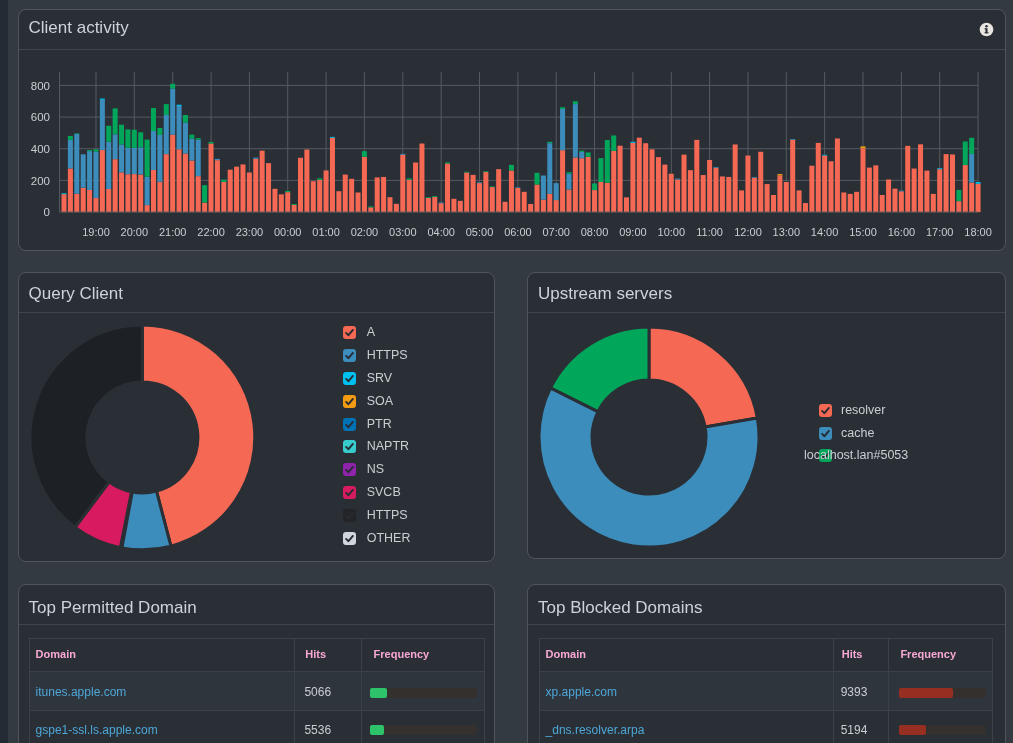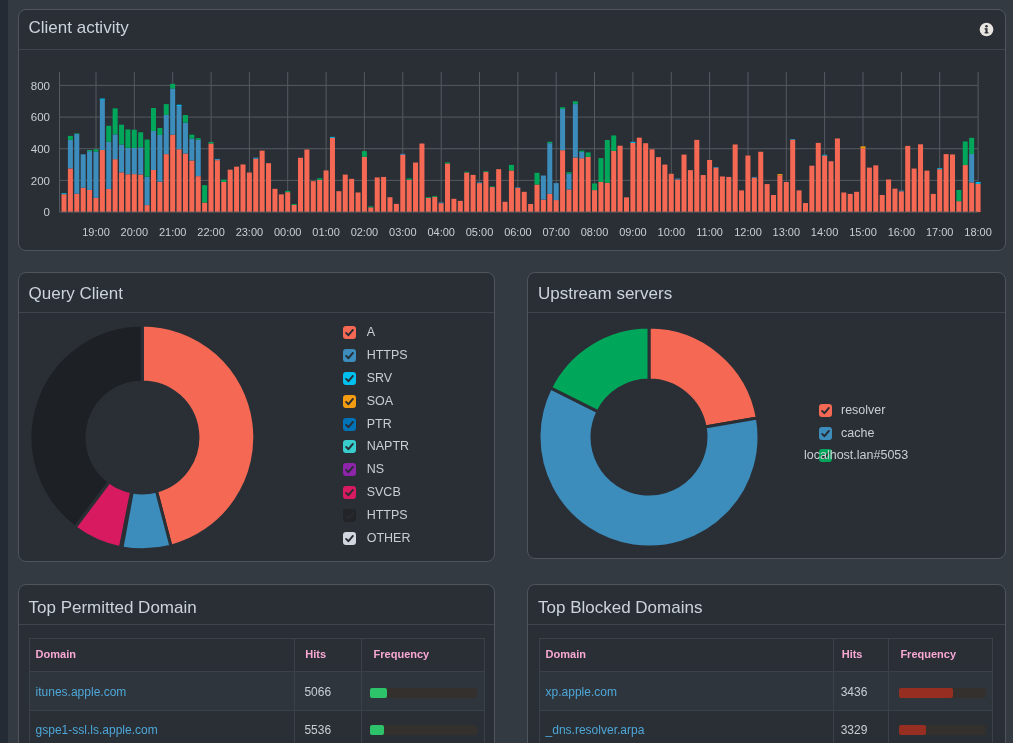--- a/index.html
+++ b/index.html
@@ -434,18 +434,18 @@
 <div class="abs" style="left:538.5px;top:671px;width:454.70000000000005px;height:38.7px;background:#2f353d"></div>
 <div class="abs" style="left:538.5px;top:637.8px;width:454.70000000000005px;height:130px;border:1px solid #3b4148;box-sizing:border-box"></div>
 <div class="abs" style="left:833px;top:637.8px;width:1px;height:130px;background:#3b4148"></div>
 <div class="abs" style="left:888px;top:637.8px;width:1px;height:130px;background:#3b4148"></div>
 <div class="abs" style="left:538.5px;top:671px;width:454.70000000000005px;height:1px;background:#3b4148"></div>
 <div class="abs" style="left:538.5px;top:709.7px;width:454.70000000000005px;height:1px;background:#3b4148"></div>
 <div class="th" style="left:545.6px;top:647.5px">Domain</div>
 <div class="th" style="left:841.7px;top:647.5px">Hits</div>
 <div class="th" style="left:900.4px;top:647.5px">Frequency</div>
 <div class="td link" style="left:545.6px;top:684.5px">xp.apple.com</div>
-<div class="td" style="left:840.7px;top:684.5px">3436</div>
+<div class="td" style="left:840.7px;top:684.5px">9393</div>
 <div class="td link" style="left:545.6px;top:722.9px">_dns.resolver.arpa</div>
-<div class="td" style="left:840.7px;top:722.9px">3329</div>
+<div class="td" style="left:840.7px;top:722.9px">5194</div>
 <div class="abs" style="left:899px;top:688px;width:86.7px;height:10px;background:#33302e;border-radius:2px"></div>
 <div class="abs" style="left:899px;top:688px;width:53.5px;height:10px;background:#962e21;border-radius:2px"></div>
 <div class="abs" style="left:899px;top:725.3px;width:86.7px;height:10px;background:#33302e;border-radius:2px"></div>
 <div class="abs" style="left:899px;top:725.3px;width:27px;height:10px;background:#962e21;border-radius:2px"></div>
 </body></html>

